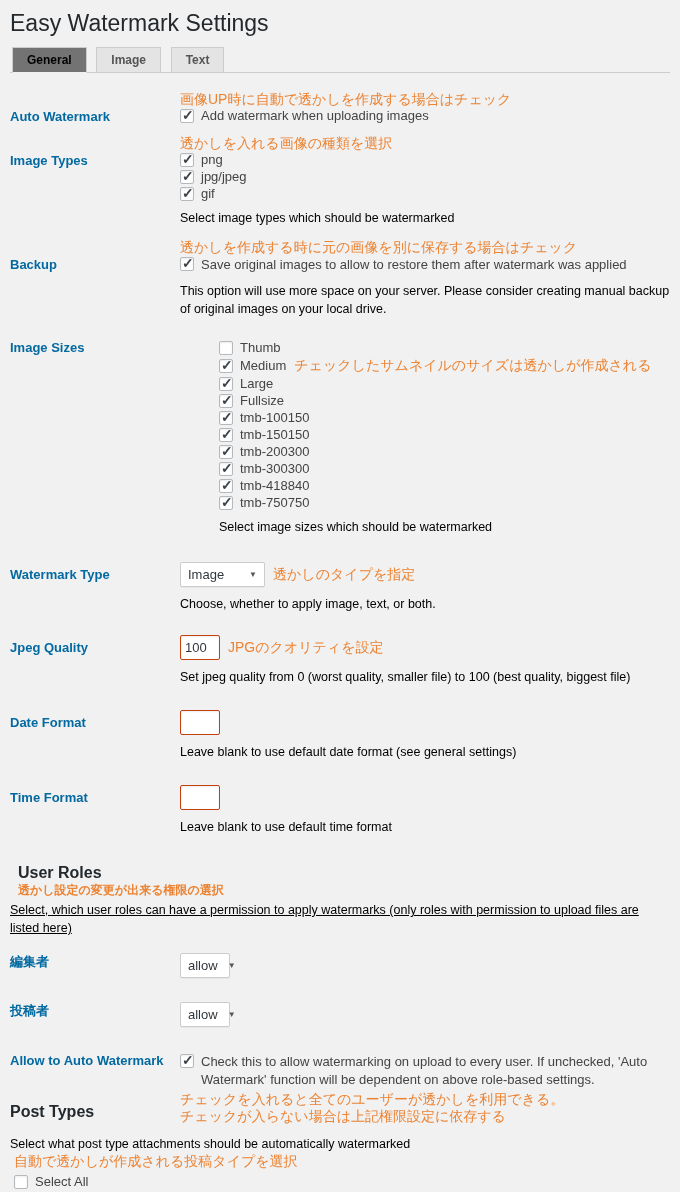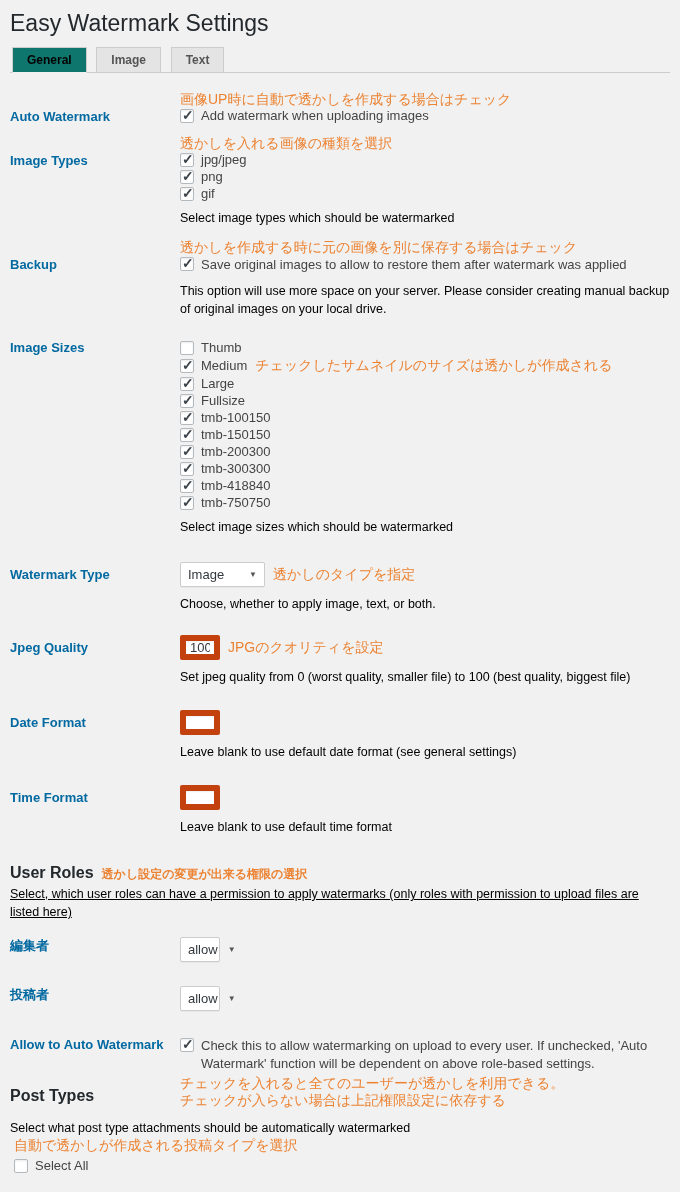--- a/index.html
+++ b/index.html
@@ -19,21 +19,21 @@
 
   
   .nav-tabs { border-bottom:1px solid #ccc; padding-left:2px; margin-top:4px; }
   .nav-tab {
     display:inline-block; border:1px solid #ccc; border-bottom:none;
     background:#e4e4e4; color:#555; font-size:12px; font-weight:700;
     padding:6px 14px; margin:0 0 0 6px; cursor:pointer; line-height:1;
     position:relative; top:1px;
   }
   .nav-tab:first-child { margin-left:0; }
-  .nav-tab.active { background:#0f766e; color:#000; border-bottom:1px solid #f1f1f1; }
+  .nav-tab.active { background:#737373; color:#000; border-bottom:1px solid #f1f1f1; }
 
   
   .row { display:flex; }
   .row .th {
     width:170px; flex:none; font-weight:700; color:#0369a1; font-size:13px;
     padding-right:8px;
   }
   .row .field { flex:1; min-width:0; }
   .pt18 { padding-top:18px; } 
 
@@ -58,34 +58,34 @@
 
   
   .select {
     display:inline-flex; align-items:center; justify-content:space-between;
     background:#fff; border:1px solid #ccc; border-radius:2px;
     height:25px; padding:0 7px; color:#32373c; font-size:13px; cursor:pointer;
     box-shadow:0 1px 0 rgba(0,0,0,.04);
   }
   .select .arrow { font-size:8px; color:#555; margin-left:10px; }
   .select.w85 { width:85px; }
-  .select.w50 { width:40px; }
+  .select.w50 { width:50px; }
 
   
   .tinput {
-    width:40px; height:25px; background:#fff; border:6px solid #c2410c;
+    width:40px; height:25px; background:#fff; border:1px solid #c2410c;
     border-radius:2px; padding:0 4px; font-size:13px; color:#32373c;
     font-family:"Liberation Sans", sans-serif;
     box-shadow:inset 0 1px 2px rgba(0,0,0,.07);
   }
 
   
   .section-h {
     font-size:16px; font-weight:700; color:#23282d; margin:0;
-    display:flex; align-items:baseline;
+    display:flex; align-items:baseline;flex-direction:column;
   }
   .section-h .note { margin-left:8px; font-size:12px; }
 
   .role-label { font-weight:700; color:#23282d; font-size:14px; }
 
   .long-cb { align-items:flex-start; }
   .long-cb .cb { margin-top:1px; }
   .long-cb .cb-label { line-height:18px; }
 </style>
 </head>
@@ -111,25 +111,25 @@
       </label>
     </div>
   </div>
 
   <div class="row" style="margin-top:10px;">
     <div class="th pt18">Image Types</div>
     <div class="field">
       <div class="note">透かしを入れる画像の種類を選択</div>
       <label class="cb-row">
         <span class="cb checked"></span>
+        <span class="cb-label">png</span>
+      </label>
+      <label class="cb-row">
+        <span class="cb checked"></span>
         <span class="cb-label">jpg/jpeg</span>
-      </label>
-      <label class="cb-row">
-        <span class="cb checked"></span>
-        <span class="cb-label">png</span>
       </label>
       <label class="cb-row">
         <span class="cb checked"></span>
         <span class="cb-label">gif</span>
       </label>
       <div class="desc">Select image types which should be watermarked</div>
     </div>
   </div>
 
   <div class="row" style="margin-top:12px;">
@@ -137,21 +137,21 @@
     <div class="field">
       <div class="note">透かしを作成する時に元の画像を別に保存する場合はチェック</div>
       <label class="cb-row long-cb">
         <span class="cb checked"></span>
         <span class="cb-label">Save original images to allow to restore them after watermark was applied</span>
       </label>
       <div class="desc" style="max-width:500px;">This option will use more space on your server. Please consider creating manual backup of original images on your local drive.</div>
     </div>
   </div>
 
-  <div class="row" style="margin-top:22px;">
+  <div class="row" style="margin-top:22px;gap:39px;">
     <div class="th">Image Sizes</div>
     <div class="field">
       <label class="cb-row">
         <span class="cb"></span>
         <span class="cb-label">Thumb</span>
       </label>
       <label class="cb-row">
         <span class="cb checked"></span>
         <span class="cb-label">Medium</span>
         <span class="note inline">チェックしたサムネイルのサイズは透かしが作成される</span>

